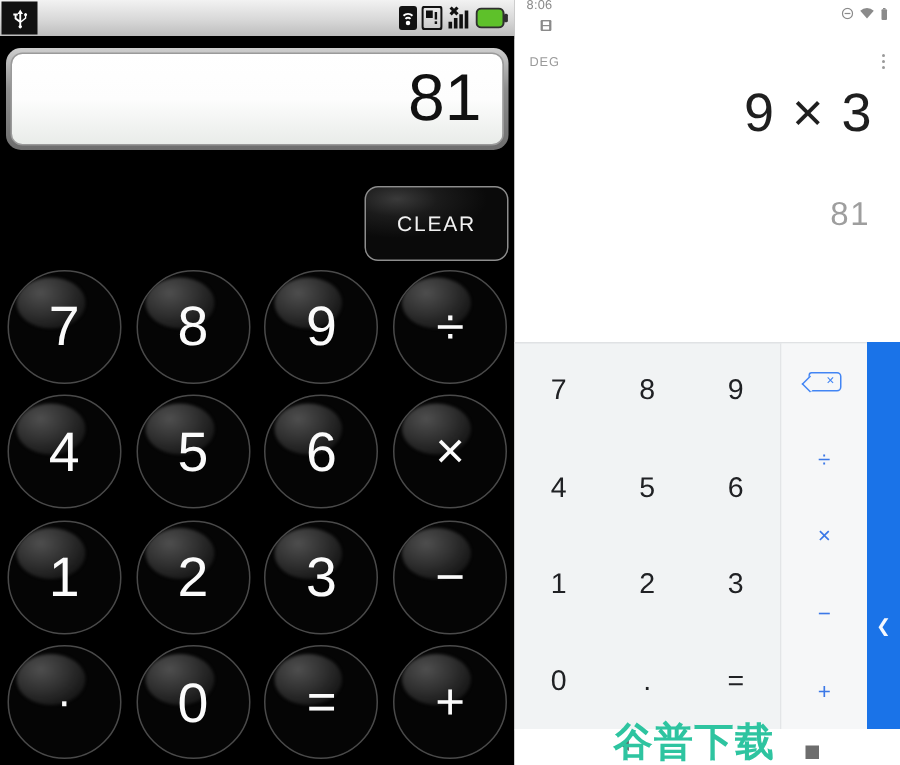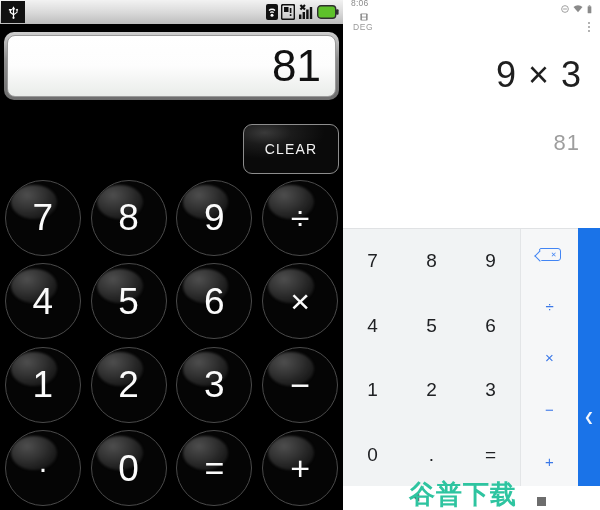--- a/index.html
+++ b/index.html
@@ -99,21 +99,21 @@
     position:absolute;left:0;top:0;width:257px;height:20px;
     display:flex;align-items:center;padding:0 8px;box-sizing:border-box;
     font-size:8px;color:#8a8a8a;
   }
   .m-time{font-size:8.5px;color:#8a8a8a;letter-spacing:0.2px;}
   .m-stat-left{display:flex;align-items:flex-end;gap:5px;flex-direction:column;}
   .m-stat-right{margin-left:auto;display:flex;align-items:center;gap:4px;}
 
   .m-topbar{
     position:absolute;left:0;top:22px;width:257px;height:24px;
-    display:flex;align-items:flex-start;padding:0 10px;box-sizing:border-box;
+    display:flex;align-items:flex-end;padding:0 10px;box-sizing:border-box;
   }
   .m-deg{font-size:8.5px;color:#9a9a9a;letter-spacing:0.6px;}
   .m-kebab{
     margin-left:auto;display:flex;flex-direction:column;gap:2px;align-items:center;
   }
   .m-kebab i{display:block;width:2px;height:2px;border-radius:50%;background:#9a9a9a;}
 
   .m-formula{
     position:absolute;left:0;top:55px;width:257px;
     text-align:right;padding-right:18px;box-sizing:border-box;

